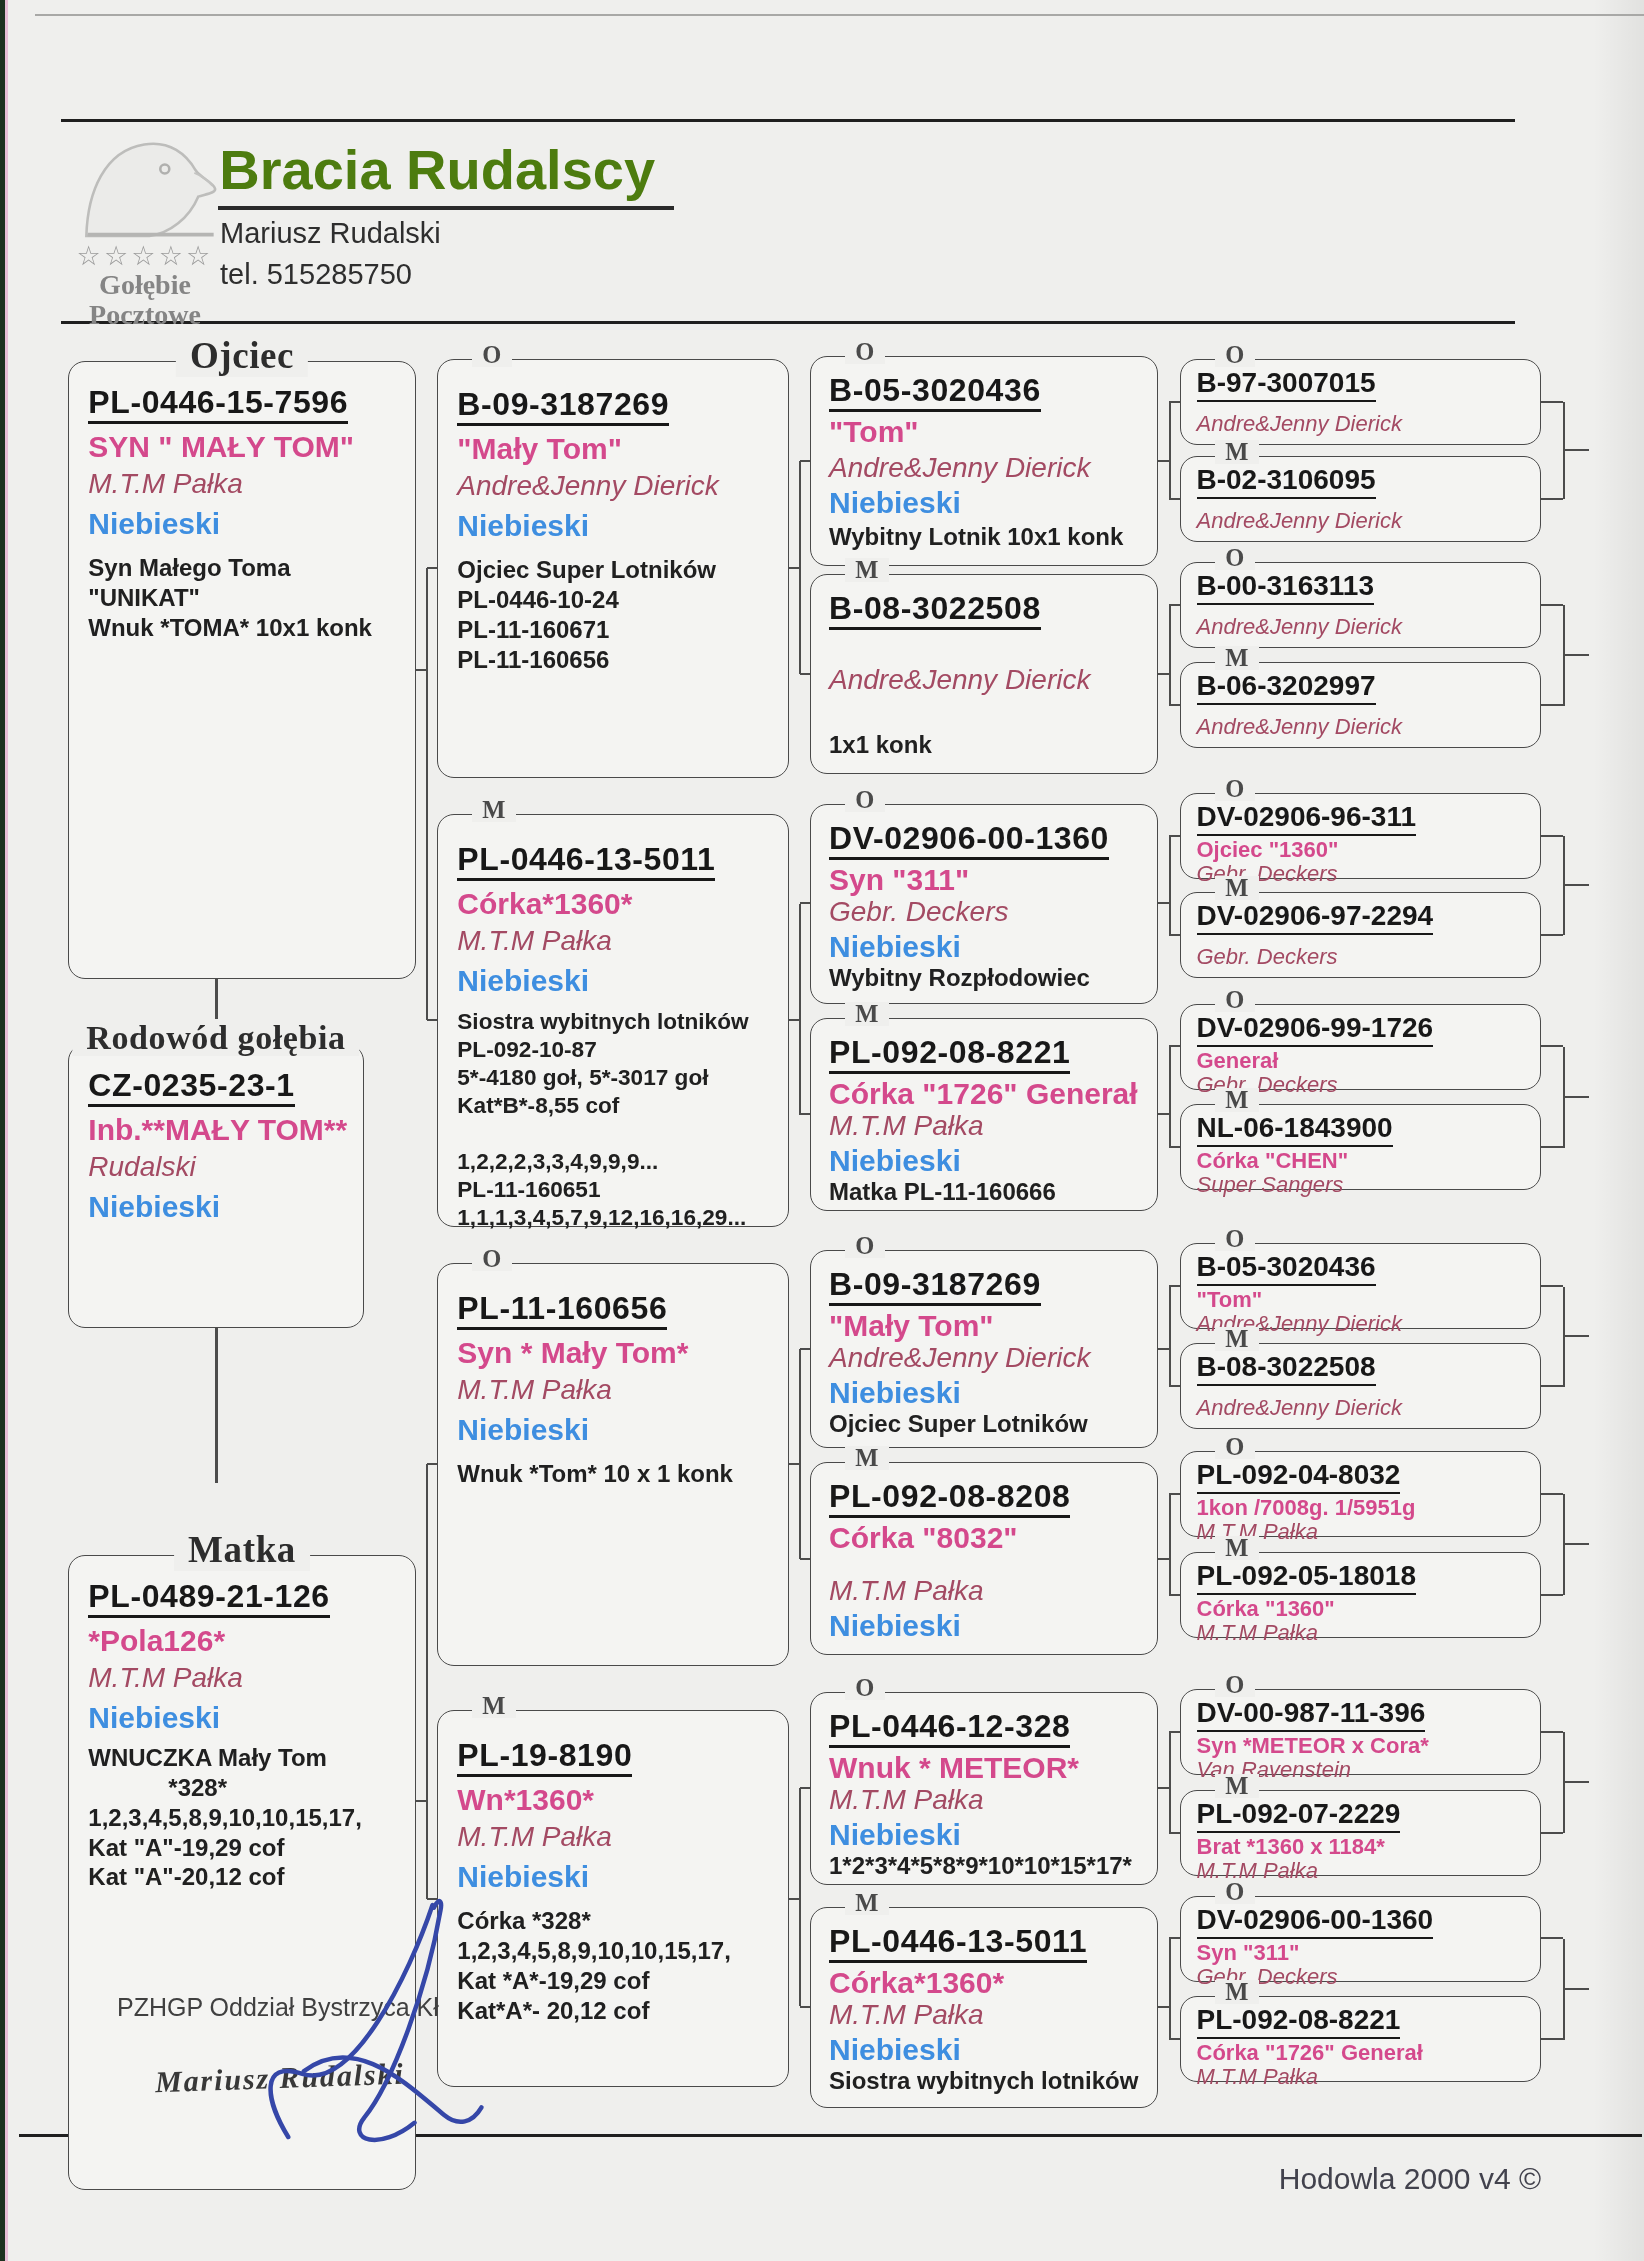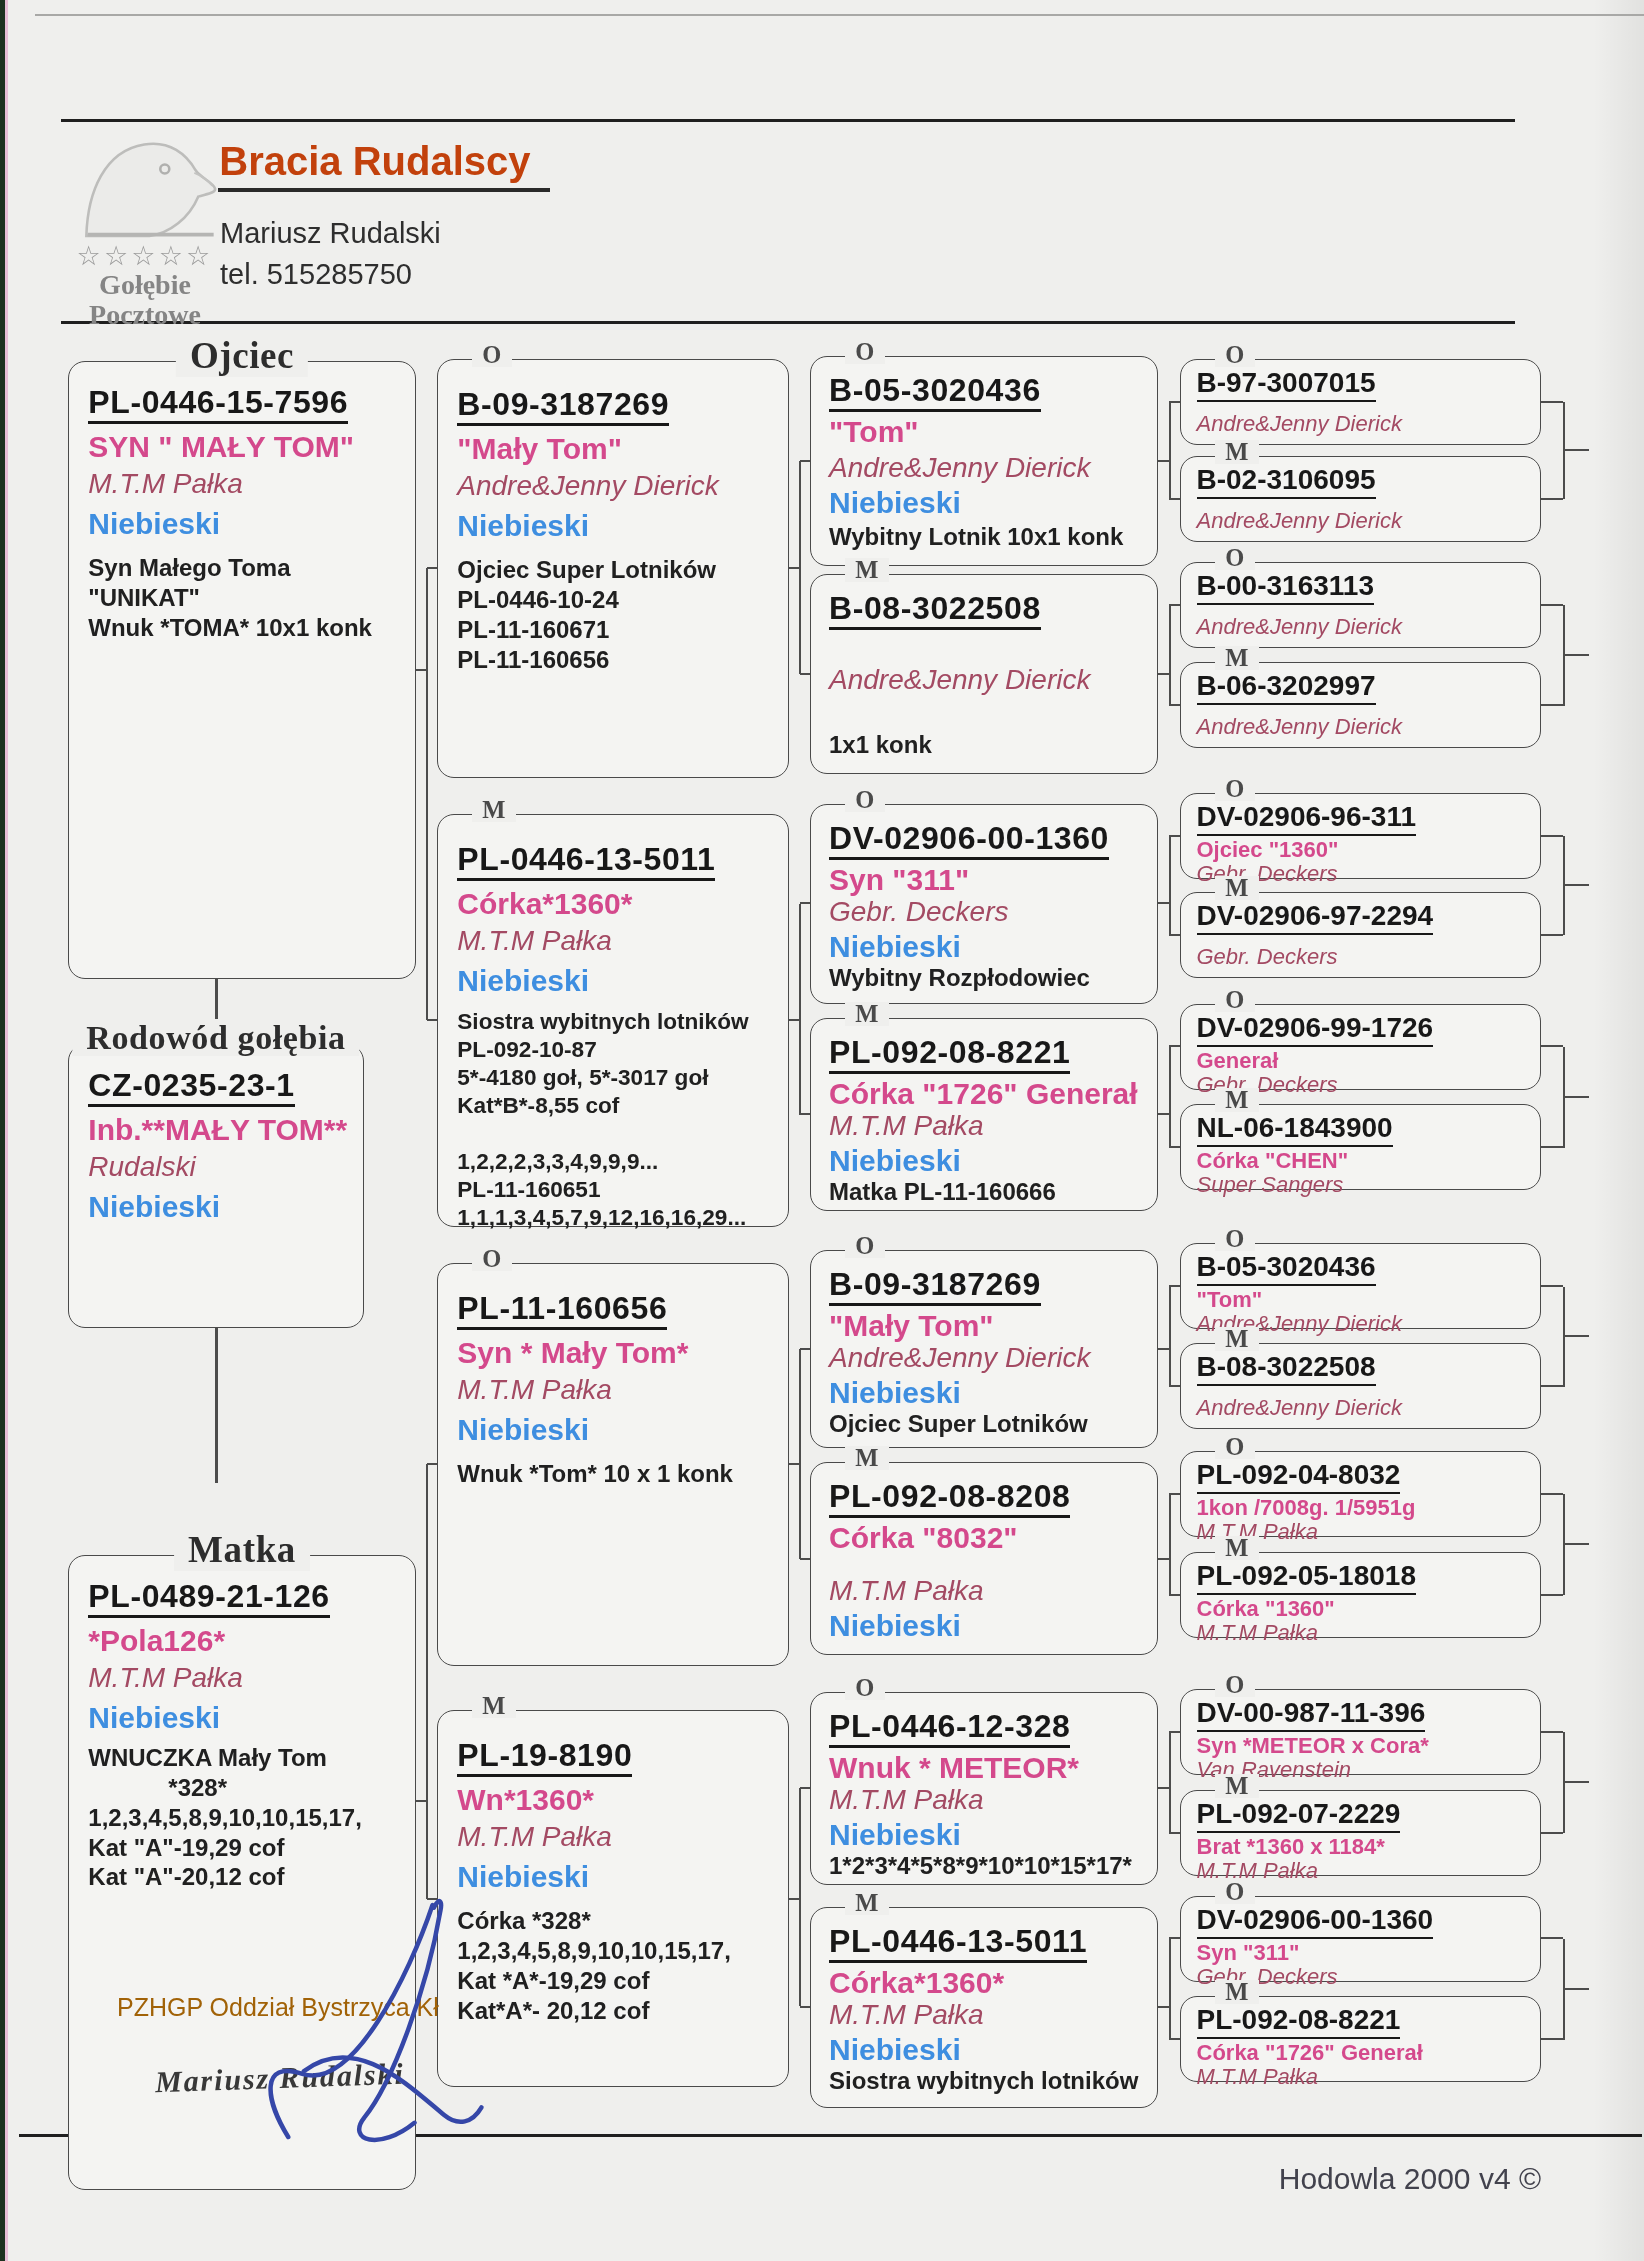--- a/index.html
+++ b/index.html
@@ -22,27 +22,27 @@
   .mid .name{margin-top:2.6px}
   .mid .breeder{margin-top:auto}
   .mid .colorline{margin-top:2.6px}
   .mid .notes{margin-top:auto;margin-bottom:1.3px}
   .small{display:flex;flex-direction:column;padding:7.7px 15.5px 7.7px}
   .small .ring{font-size:28px;border-bottom-width:2.6px;align-self:flex-start;letter-spacing:0}
   .small .name{font-size:22px;margin-top:1.9px}
   .small .breeder{font-size:22px;margin-top:auto}
   .name:empty,.colorline:empty,.notes:empty,.breeder:empty{display:none}
   .cline{position:absolute;background:#4c4c4c;z-index:1}
-  #hdr-title{position:absolute;left:218px;top:139px;font-size:40px;font-weight:bold;color:#c2410c;border-bottom:4.5px solid #2a2a2a;padding:0 19.3px 5.2px 1.3px;line-height:1.1;z-index:2}
+  #hdr-title{position:absolute;left:218px;top:139px;font-size:56px;font-weight:bold;color:#4d7c0f;border-bottom:4.5px solid #2a2a2a;padding:0 19.3px 5.2px 1.3px;line-height:1.1;z-index:2}
   #hdr-owner{position:absolute;left:220px;top:217px;font-size:29px;color:#2e2e2e;z-index:2}
   #hdr-phone{position:absolute;left:220px;top:258px;font-size:29px;color:#2e2e2e;z-index:2}
   #logo{position:absolute;left:63px;top:133px;width:164px;text-align:center;z-index:2}
   #logo .stars{font-size:27px;letter-spacing:3.2px;line-height:1;color:#9a9a9a}
   #logo .cap{font-family:"Liberation Serif",serif;font-weight:bold;font-size:28px;line-height:1.06;color:var(--logoGray,#858585)}
-  #stamp1{position:absolute;left:117px;top:1993px;font-size:25px;color:#a16207;z-index:4}
+  #stamp1{position:absolute;left:117px;top:1993px;font-size:25px;color:#404040;z-index:4}
   #stamp2{position:absolute;left:155px;top:2061px;font-family:"Liberation Serif",serif;font-style:italic;font-weight:bold;font-size:30px;color:#383838;transform:rotate(-2deg);letter-spacing:1.9px;z-index:4}
   #sig{position:absolute;left:226px;top:1878px;z-index:4}
   #footer{position:absolute;left:1154px;top:2162px;width:387px;text-align:right;font-size:30px;color:var(--footer,#42424d);z-index:2}
   #rshadow{position:absolute;right:0;top:0;width:52px;height:2261px;background:linear-gradient(to right,rgba(0,0,0,0),rgba(0,0,0,0.06));z-index:4}
 </style>
 </head>
 <body>
 
 <div id="page">
 

